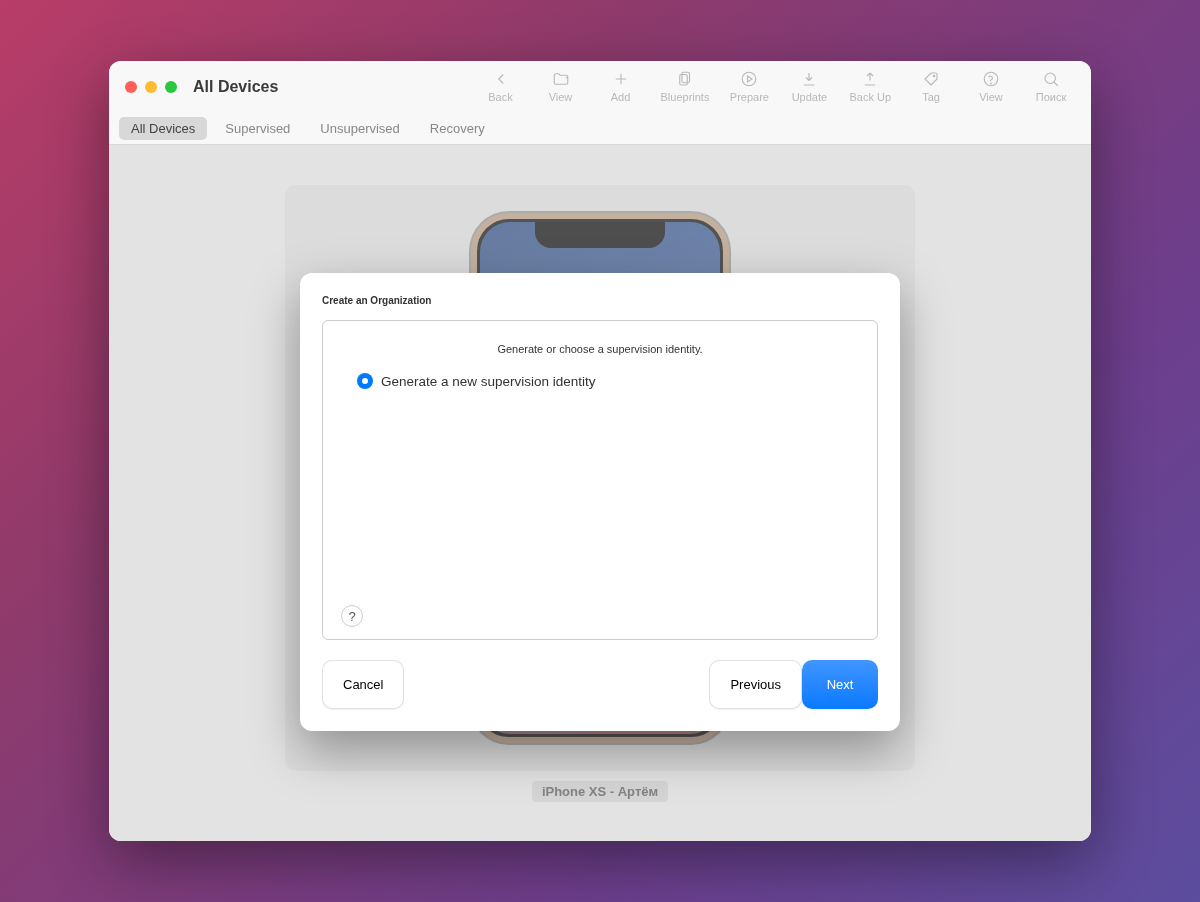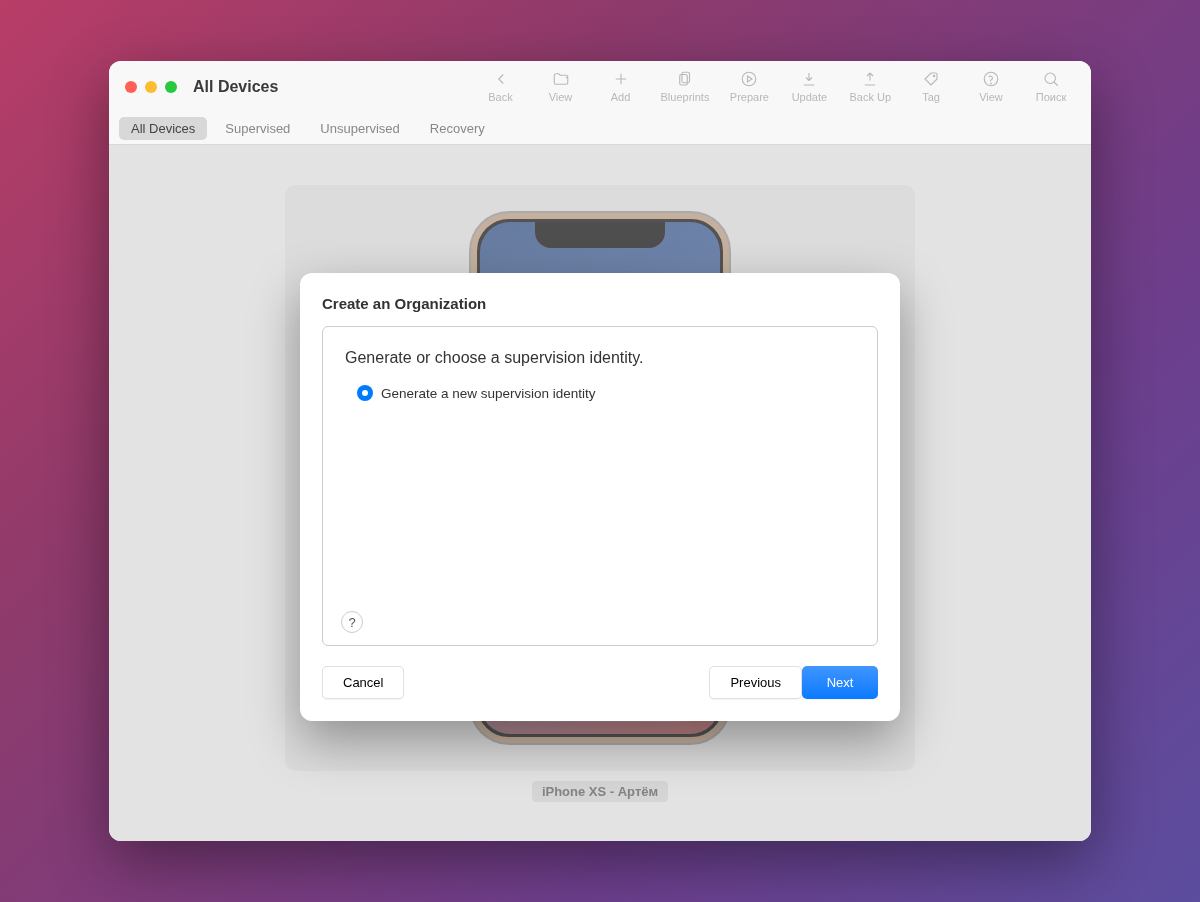--- a/index.html
+++ b/index.html
@@ -198,36 +198,37 @@
       left: 50%;
       transform: translateX(-50%);
       width: 600px;
       background: #fff;
       border-radius: 12px;
       box-shadow: 0 20px 50px rgba(0,0,0,0.35);
       z-index: 10;
       padding: 22px;
     }
     .dialog-title {
-      font-size: 15px;
+      font-size: 10px;
       font-weight: 700;
       color: #333;
       margin-bottom: 14px;
     }
     .dialog-box {
       border: 1px solid #ccc;
       border-radius: 6px;
       padding: 22px 22px 16px 22px;
       min-height: 320px;
       position: relative;
     }
     .dialog-instruction {
-      font-size: 16px;
+      font-size: 11px;
       color: #333;
       margin-bottom: 18px;
+      text-align: center;
     }
     .radio-group {
       margin-left: 12px;
       display: flex;
       flex-direction: column;
       gap: 4px;
     }
     .radio-option {
       display: flex;
       align-items: center;
@@ -276,22 +277,22 @@
     .dialog-footer {
       display: flex;
       justify-content: space-between;
       margin-top: 20px;
     }
     .footer-right {
       display: flex;
       gap: 0;
     }
     .btn {
-      padding: 8px 20px;
-      border-radius: 5px;
+      padding: 16px 20px;
+      border-radius: 10px;
       font-size: 13px;
       border: 1px solid rgba(0,0,0,0.12);
       background: #fff;
       cursor: pointer;
       min-width: 76px;
       box-shadow: 0 1px 1px rgba(0,0,0,0.05);
     }
     .btn-primary {
       background: linear-gradient(#4195ff, #0a7aff);
       color: #fff;

